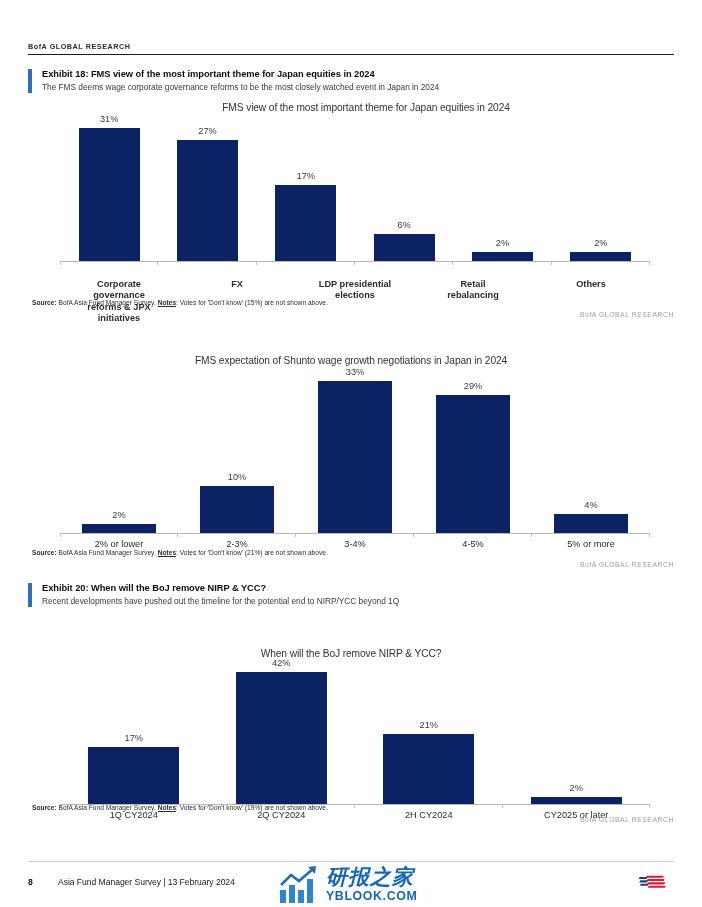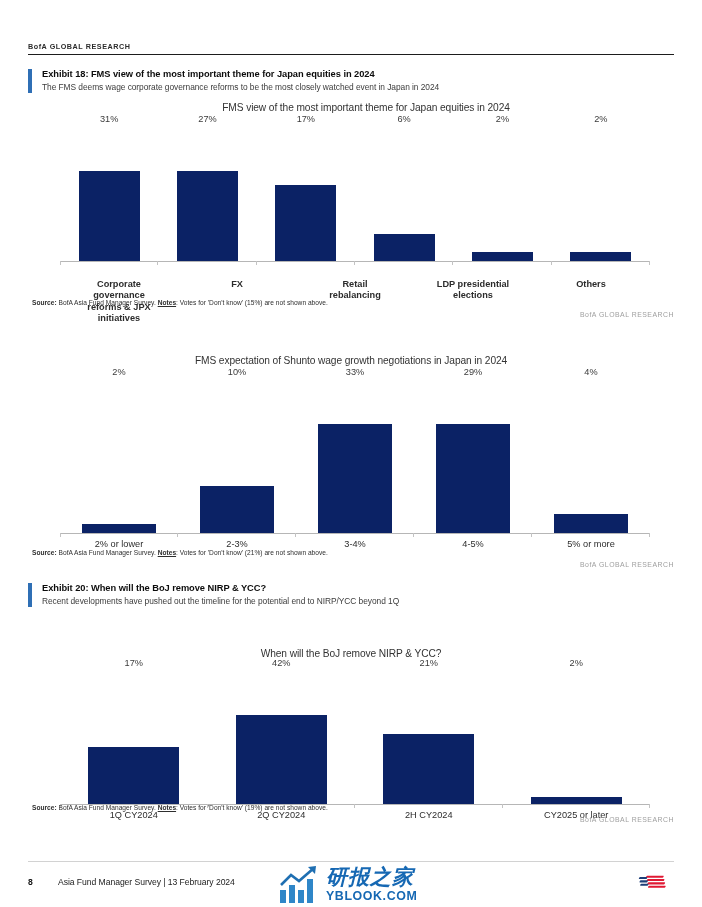--- a/index.html
+++ b/index.html
@@ -100,23 +100,22 @@
     top: 0;
     display: flex;
     align-items: flex-end;
   }
   .bar-cell {
     flex: 1 1 0;
     position: relative;
     height: 100%;
     display: flex;
     flex-direction: column;
-    justify-content: space-between;
+    justify-content: flex-end;
     align-items: center;
-    gap: 43px;
   }
   .bar-value {
     font-size: 9.2px;
     color: #3a3a3a;
     margin-bottom: 3px;
     line-height: 11px;
   }
   .bar {
     background: #0b2265;
     width: 62%;
@@ -320,24 +319,24 @@
           <div class="tick-cell"></div>
           <div class="tick-cell"></div>
           <div class="tick-cell"></div>
         </div>
       <div class="cats" id="cats0" style="top:179px;left:32px;right:24px;font-weight:bold;">
           <div class="cat-cell">Corporate
 governance
 reforms &amp; JPX
 initiatives</div>
           <div class="cat-cell">FX</div>
+          <div class="cat-cell">LDP presidential
+elections</div>
           <div class="cat-cell">Retail
 rebalancing</div>
-          <div class="cat-cell">LDP presidential
-elections</div>
           <div class="cat-cell">Others</div>
         </div>
     </div>
 
     <div class="source" style="position:absolute;top:230px;left:4px;right:0;">
       <b>Source:</b><span> BofA Asia Fund Manager Survey. </span><u>Notes</u><span>: Votes for 'Don't know' (15%) are not shown above.</span>
     </div>
     <div class="brandline" style="position:absolute;top:239px;right:0;">BofA GLOBAL RESEARCH</div>
   </div>
 

